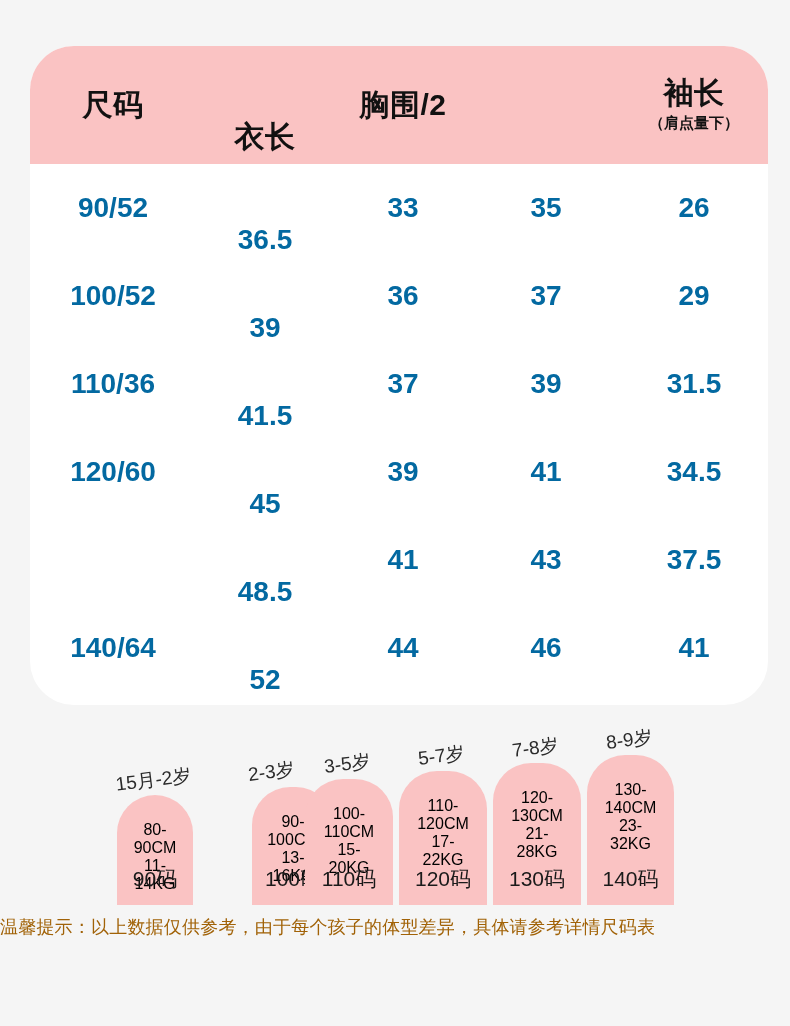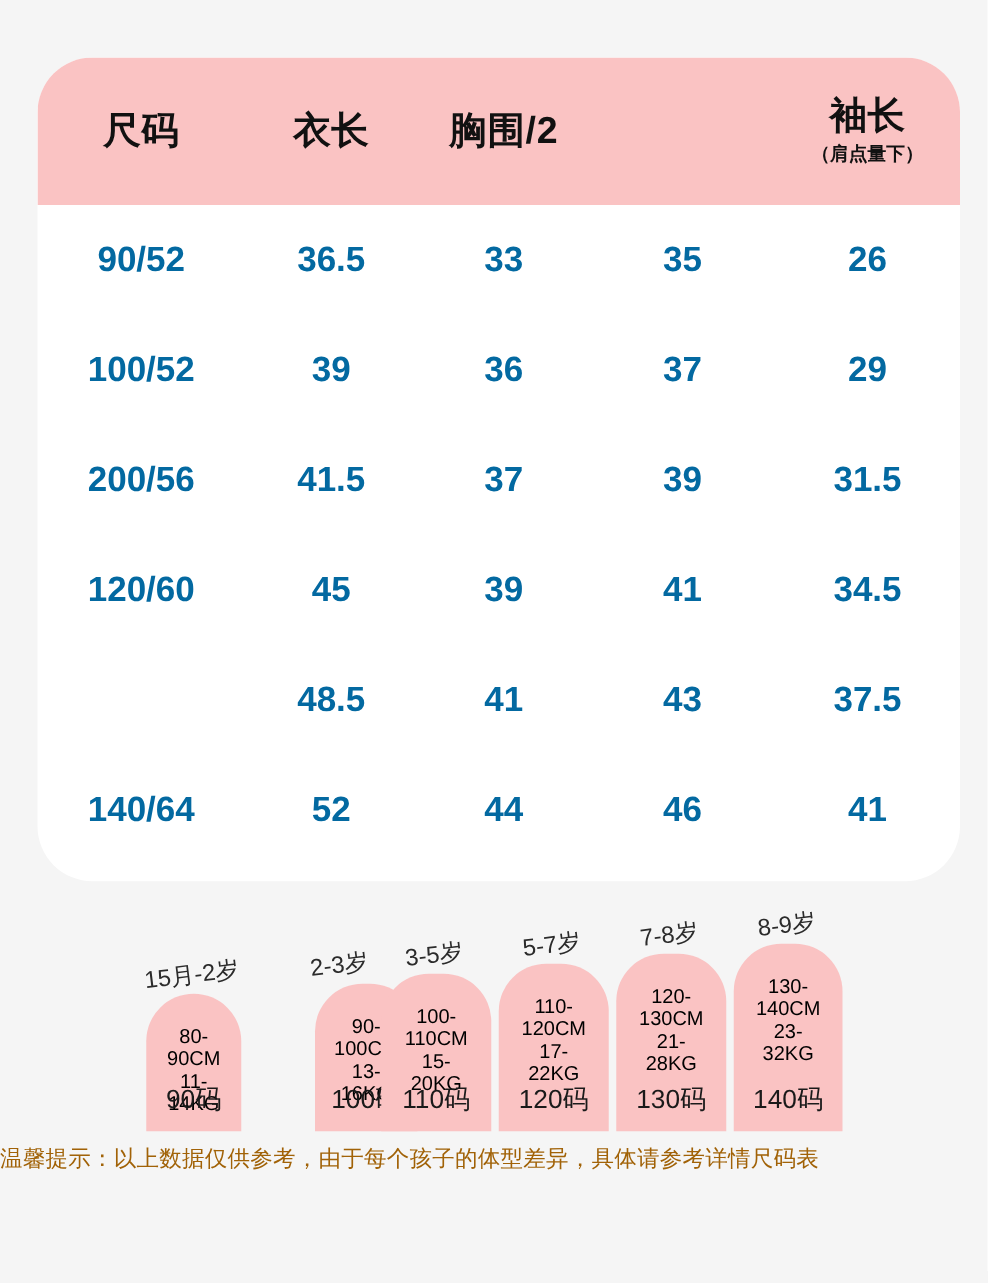--- a/index.html
+++ b/index.html
@@ -56,21 +56,21 @@
     font-weight: bold;
     margin-top: 6px;
     white-space: nowrap;
   }
   
   .hcell.single .htitle { margin-top: 0px; }
   .hcell.dual { justify-content: center; }
 
   
   .col-0 { left: 0px;   width: 166px; }
-  .col-1 { left: 166px; width: 138px; }
+  .col-1 { left: 166px; width: 138px; margin-top: 32px; }
   .col-2 { left: 304px; width: 138px; }
   .col-3 { left: 442px; width: 148px; }
   .col-4 { left: 590px; width: 148px; }
 
   .table-body {
     position: relative;
   }
   .trow {
     position: relative;
     height: 88px;
@@ -193,21 +193,21 @@
 
     <div class="trow">
       <div class="tcell size-col col-0">100/52</div>
       <div class="tcell col-1">39</div>
       <div class="tcell col-2">36</div>
       <div class="tcell col-3">37</div>
       <div class="tcell col-4">29</div>
     </div>
 
     <div class="trow">
-      <div class="tcell size-col col-0">200/56</div>
+      <div class="tcell size-col col-0">110/36</div>
       <div class="tcell col-1">41.5</div>
       <div class="tcell col-2">37</div>
       <div class="tcell col-3">39</div>
       <div class="tcell col-4">31.5</div>
     </div>
 
     <div class="trow">
       <div class="tcell size-col col-0">120/60</div>
       <div class="tcell col-1">45</div>
       <div class="tcell col-2">39</div>

